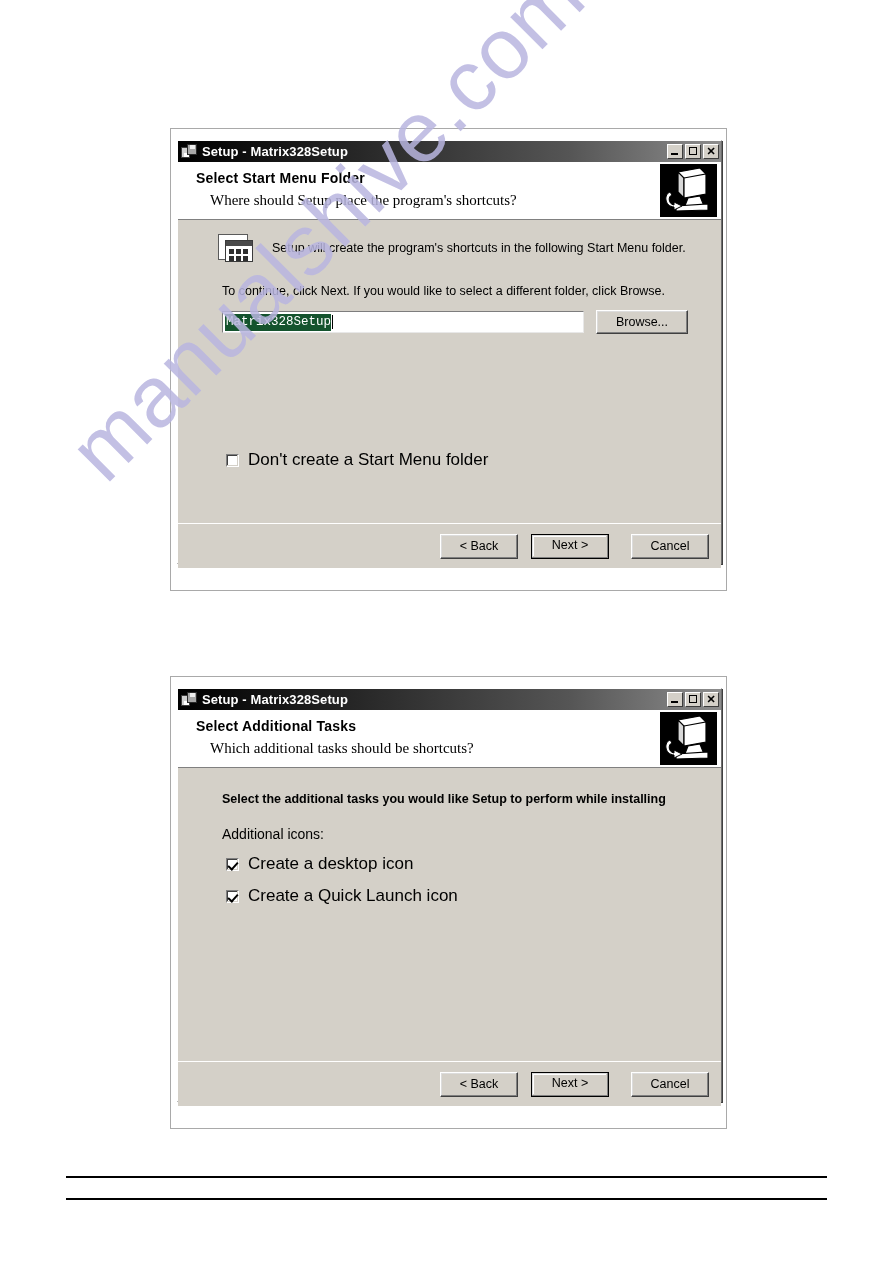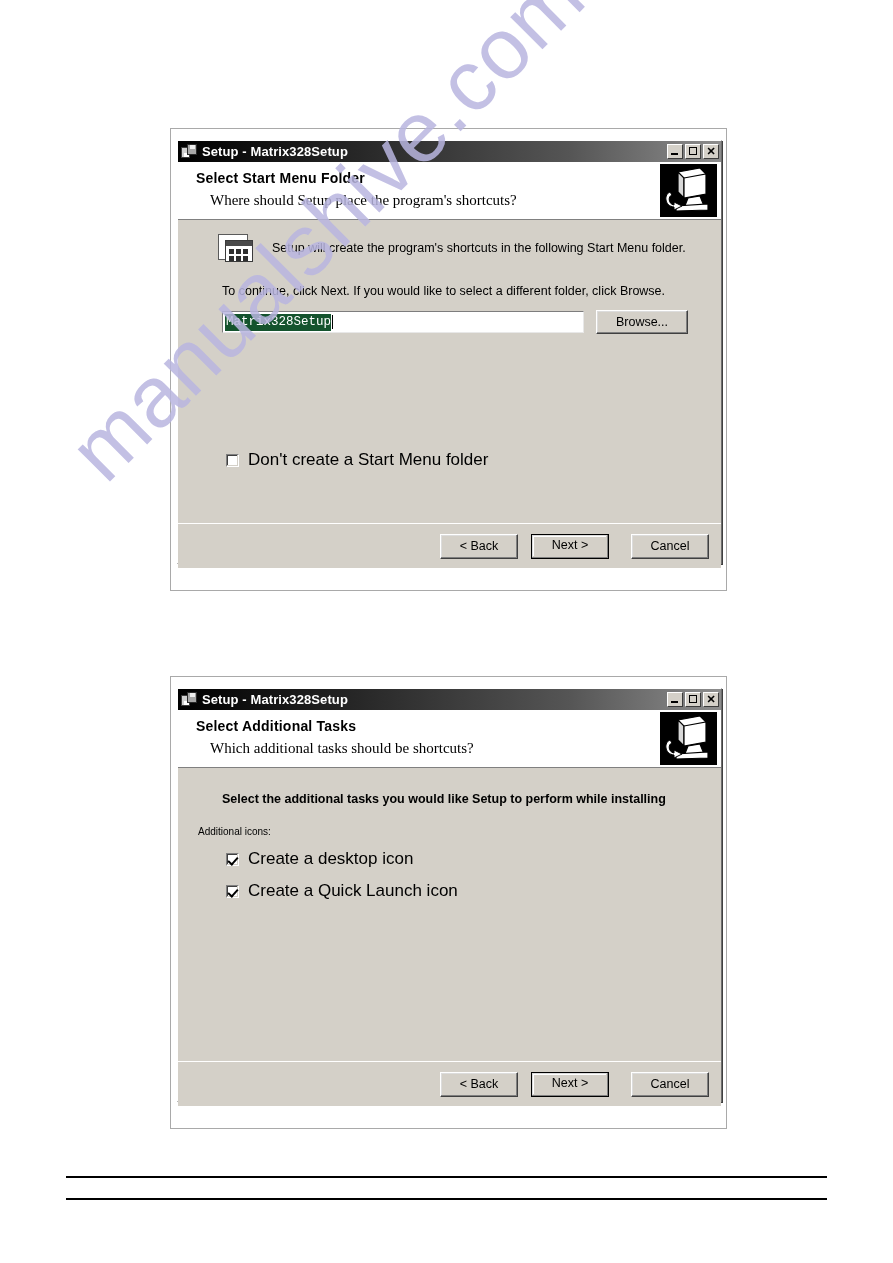--- a/index.html
+++ b/index.html
@@ -352,23 +352,23 @@
     transform: rotate(42deg);
   }
   .check-label {
     font-size: 17px;
     color: #000;
     margin-left: 9px;
     font-family: "Liberation Sans", sans-serif;
   }
 
   .section-label {
-    font-size: 10px;
-    color: #000;
-    padding-left: 20px;
+    font-size: 14px;
+    color: #000;
+    padding-left: 44px;
     font-family: "Liberation Sans", sans-serif;
   }
 
   
   .wiz-footer {
     border-top: 1px solid #ffffff;
     box-shadow: 0 -2px 0 -1px #808080;
     background: #d4d0c8;
     height: 45px;
     display: flex;

